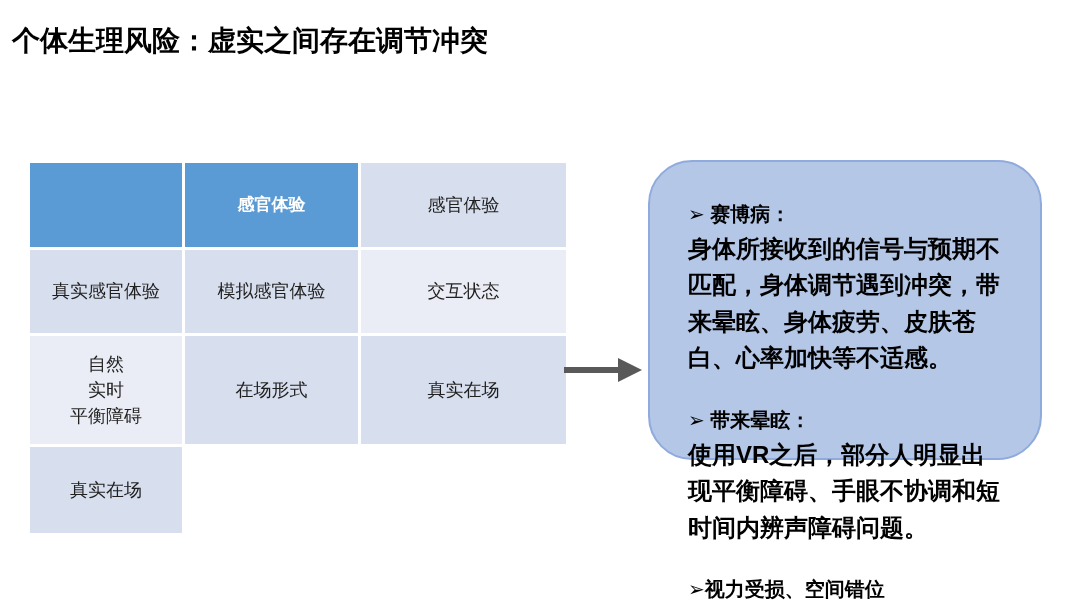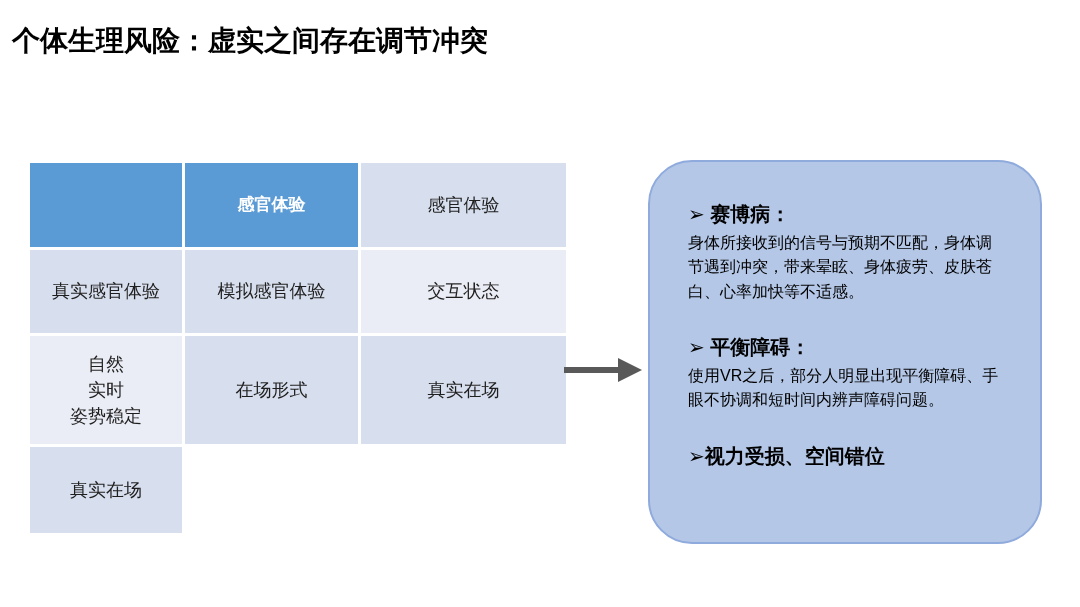--- a/index.html
+++ b/index.html
@@ -49,36 +49,36 @@
     font-weight:700;font-size:17px;
   }
   .cell.band-a{background:var(--band-dark);}
   .cell.band-b{background:var(--band-light);}
   
   .connector{
     position:absolute;left:564px;top:356px;width:78px;height:28px;
   }
   
   .callout{
-    position:absolute;left:648px;top:160px;width:394px;height:384px;
+    position:absolute;left:648px;top:160px;width:394px;height:300px;
     box-sizing:border-box;
     background:var(--box-fill);
     border:2px solid var(--box-border);
     border-radius:44px;
     padding:38px 36px 0 38px;
     color:#000;
   }
   .bullet{margin-bottom:29px;}
   .bullet:last-child{margin-bottom:4px;}
   .bullet-head{
     font-size:20px;font-weight:700;line-height:1.45;
   }
   .bullet-marker{font-weight:700;}
   .bullet-body{
-    font-size:16px;font-weight:400;line-height:1.52;
+    font-size:24px;font-weight:700;line-height:1.52;
     margin-top:2px;
   }
 </style>
 </head>
 <body>
 
 <div class="slide">
 
   <h1 class="slide-title">个体生理风险：虚实之间存在调节冲突</h1>
 
@@ -87,21 +87,21 @@
     <div class="cell th"></div>
     <div class="cell th">感官体验</div>
 
     <div class="cell band-a">感官体验</div>
     <div class="cell band-a">真实感官体验</div>
     <div class="cell band-a">模拟感官体验</div>
 
     <div class="cell band-b">交互状态</div>
     <div class="cell band-b">自然
 实时
-姿势稳定</div>
+平衡障碍</div>
 
     <div class="cell band-a">在场形式</div>
     <div class="cell band-a">真实在场</div>
     <div class="cell band-a">真实在场</div>
   </div>
 
   <svg class="connector" viewBox="0 0 78 28" xmlns="http://www.w3.org/2000/svg" aria-hidden="true">
     <line x1="0" y1="14" x2="56" y2="14" stroke="#595959" stroke-width="6"></line>
     <polygon points="54,2 78,14 54,26" fill="#595959"></polygon>
   </svg>
@@ -110,21 +110,21 @@
 
     <div class="bullet">
       <div class="bullet-head">
         <span class="bullet-marker">➢</span><span> 赛博病：</span>
       </div>
       <div class="bullet-body">身体所接收到的信号与预期不匹配，身体调节遇到冲突，带来晕眩、身体疲劳、皮肤苍白、心率加快等不适感。</div>
     </div>
 
     <div class="bullet">
       <div class="bullet-head">
-        <span class="bullet-marker">➢</span><span> 平衡障碍：</span>
+        <span class="bullet-marker">➢</span><span> 带来晕眩：</span>
       </div>
       <div class="bullet-body">使用VR之后，部分人明显出现平衡障碍、手眼不协调和短时间内辨声障碍问题。</div>
     </div>
 
     <div class="bullet">
       <div class="bullet-head">
         <span class="bullet-marker">➢</span><span>视力受损、空间错位</span>
       </div>
     </div>
 

